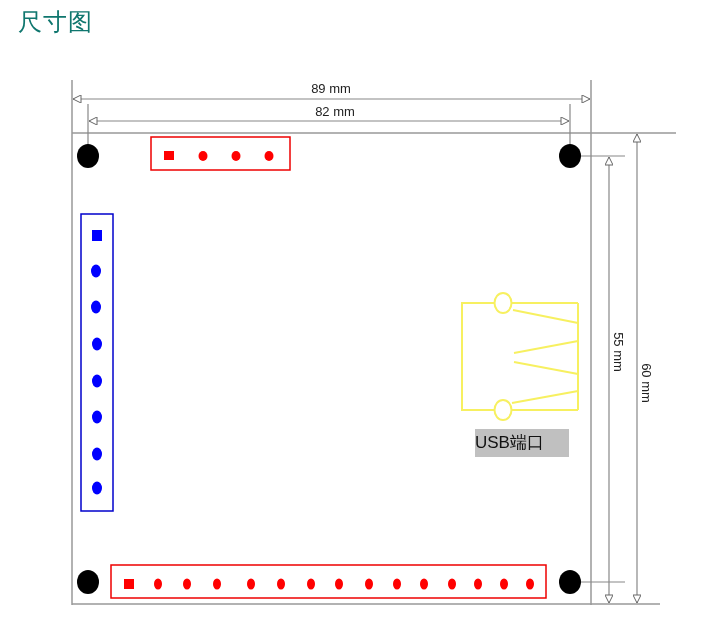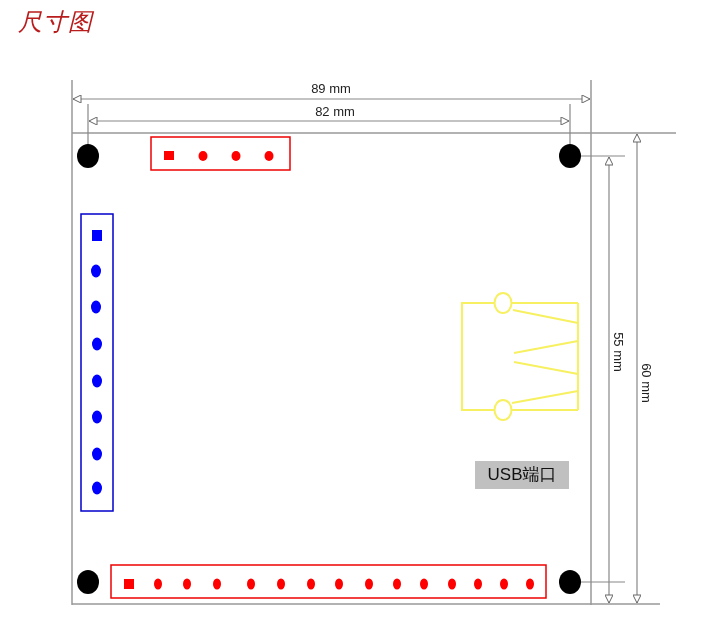--- a/index.html
+++ b/index.html
@@ -1,23 +1,23 @@
 <!DOCTYPE html>
 <html><head>
   <meta charset="utf-8">
   <style>
     html, body { margin: 0; padding: 0; background: #ffffff; }
     body { width: 728px; height: 632px; position: relative; overflow: hidden;
            font-family: "Liberation Sans", "DejaVu Sans", sans-serif; }
-    .title { position: absolute; left: 18px; top: 6px; font-size: 24px; color: #b91c1c;
-             font-family: "DejaVu Serif", "Liberation Serif", serif; letter-spacing: 1px; font-style: italic; }
+    .title { position: absolute; left: 18px; top: 6px; font-size: 24px; color: #0f766e;
+             font-family: "DejaVu Serif", "Liberation Serif", serif; letter-spacing: 1px; }
     svg.drawing { position: absolute; left: 0; top: 0; }
     .usb-label { position: absolute; left: 475px; top: 429px; width: 94px; height: 28px;
                  background: #c0c0c0; color: #111; font-size: 17px; line-height: 28px;
-                 text-align: center; margin-top: 32px; }
+                 text-align: left; }
     .dim-label { font-family: "Liberation Sans", "DejaVu Sans", sans-serif; font-size: 13px; fill: #222; }
   </style>
 </head>
 <body>
 
 <div class="title">尺寸图</div>
 
 <svg class="drawing" width="728" height="632" viewBox="0 0 728 632" xmlns="http://www.w3.org/2000/svg">
   <defs>
     <marker id="arrL" markerWidth="10" markerHeight="8" refX="1" refY="4" orient="auto" markerUnits="userSpaceOnUse">

